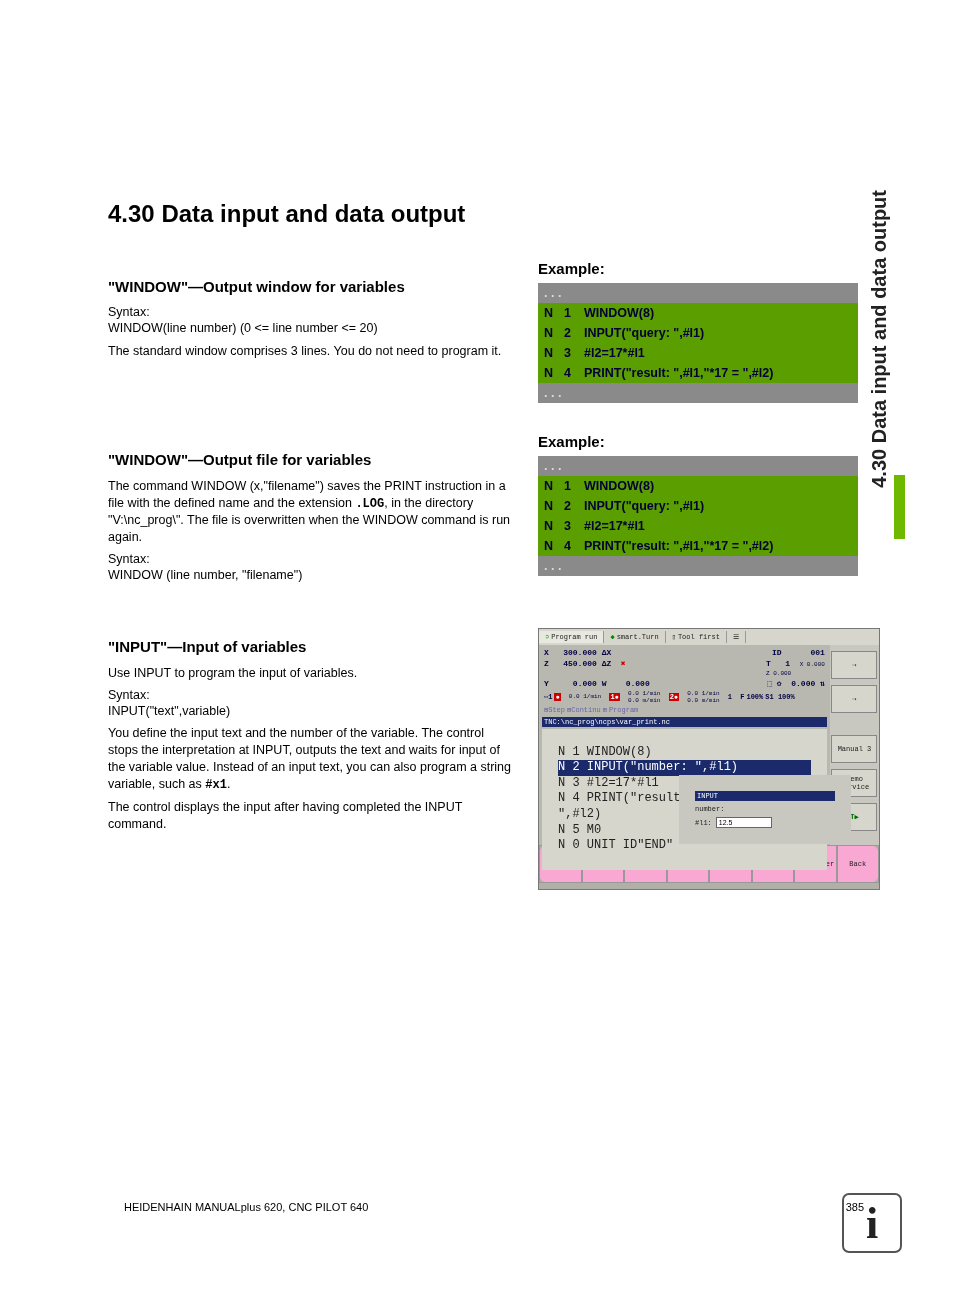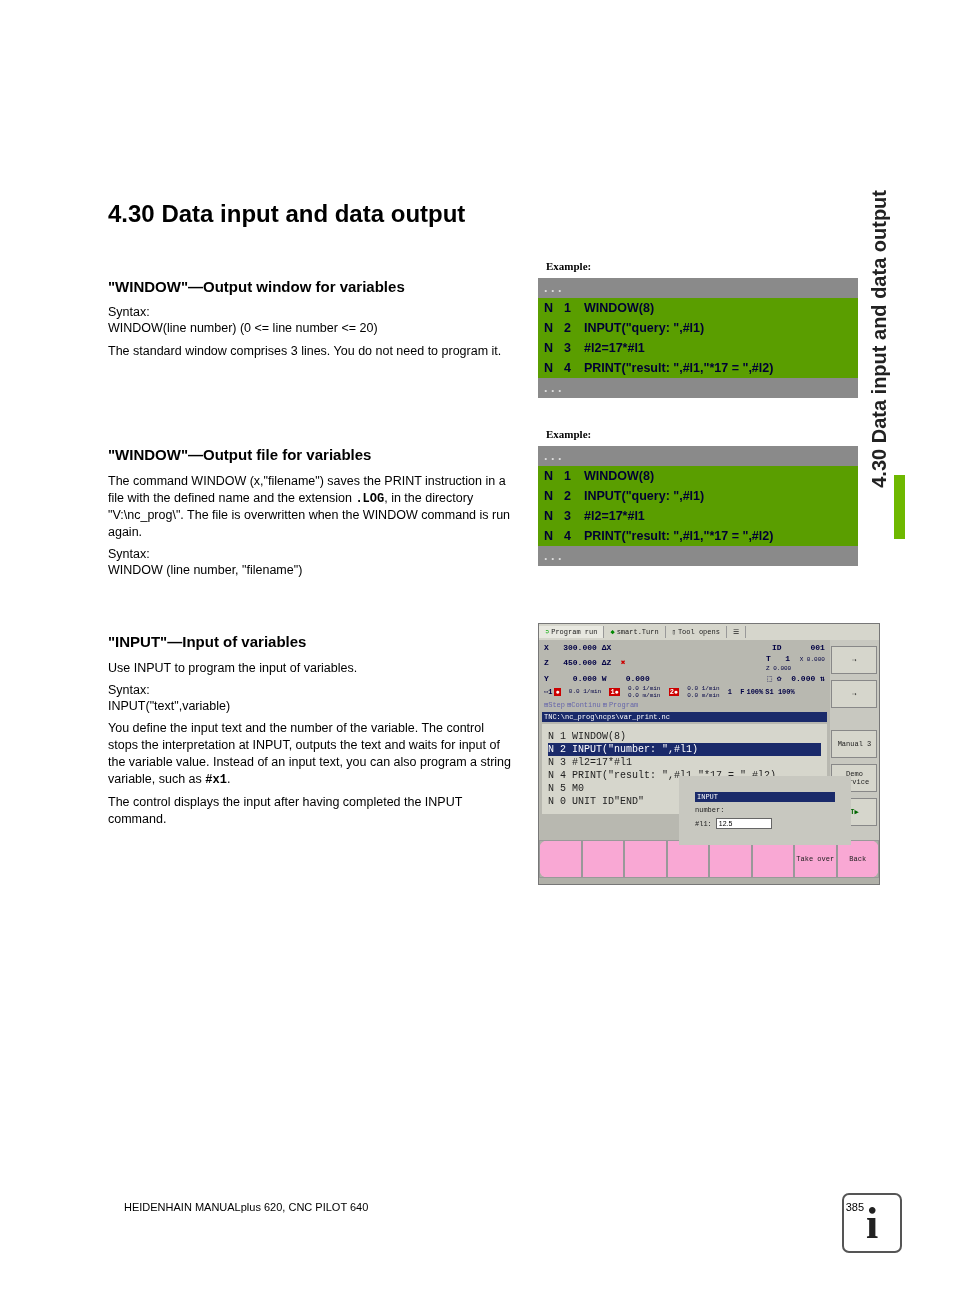--- a/index.html
+++ b/index.html
@@ -41,24 +41,23 @@
     font-size: 12px;
     font-weight: bold;
   }
   .two-col {
     display: flex;
     gap: 22px;
   }
   .lcol { width: 408px; }
   .rcol { width: 320px; }
   .example-label {
-    font-size: 11px;
-    font-weight: bold;
-    margin: 6px 0 6px 8px;
-    font-family: Liberation Serif, serif;
+    font-size: 15px;
+    font-weight: bold;
+    margin: 6px 0 6px 0;
   }
   .code-block {
     width: 320px;
   }
   .code-line {
     display: flex;
     padding: 3px 6px;
     font-family: Arial, sans-serif;
     font-size: 12.5px;
     font-weight: bold;
@@ -150,30 +149,30 @@
   .ss-tab { padding: 2px 6px; border-right: 1px solid #999; display:flex; align-items:center; gap:2px;}
   .ss-tab.first { background:#e8e8e0; }
   .ss-body {
     display: flex;
     height: 200px;
   }
   .ss-left { width: 290px; padding: 2px 3px; background: #b8b8b0; position:relative;}
   .ss-right { width: 50px; background: #c8c8c0; display:flex; flex-direction:column; align-items:center; gap:6px; padding-top:6px;}
   .ss-coords div { color:#004; font-weight:bold;}
   .ss-bluebar { background:#1a2a6a; color:#fff; padding:1px 2px; margin:2px 0; font-size:7px;}
-  .ss-prog { background:#d6d6cc; padding:6px; font-size:10px; line-height:1.3;}
+  .ss-prog { background:#d6d6cc; padding:16px; font-size:12px; line-height:1.3;}
   .ss-prog .hl { background:#1a2a6a; color:#fff; }
-  .ss-input-box { background:#c8c8c0; padding:16px; margin-top:6px; font-size:7px; position:absolute; left:140px; top:130px; width:140px;}
+  .ss-input-box { background:#c8c8c0; padding:16px; font-size:7px; position:absolute; left:140px; top:130px; width:140px;}
   .ss-input-box .hdr { background:#1a2a6a; color:#fff; padding:1px 2px; }
   .ss-input-box input { width:50px; font-size:7px; background:#fff; border:1px solid #666; margin-left:4px;}
   .ss-btn { background:#d6d6cc; border:1px solid #888; height:26px; width:44px; display:flex; align-items:center; justify-content:center; font-size:7px; text-align:center;}
   .ss-btn.play { color:#060; font-weight:bold;}
   .ss-bottom { display:flex; height:38px; background:#f9a8d4;border-radius:9px;}
   .ss-bottom div { flex:1; border:1px solid #999; display:flex; align-items:center; justify-content:center; font-size:7px;}
-  .ss-row { display:flex; justify-content:space-between; padding:1px 2px; font-size:8px; font-weight:bold; color:#223;align-items:center;}
+  .ss-row { display:flex; justify-content:space-between; padding:1px 2px; font-size:8px; font-weight:bold; color:#223;}
   .ss-iconrow { display:flex; gap:2px; padding:1px 2px; font-size:7px; align-items:center;}
   .red { background:#c00; color:#fff; padding:0 1px;}
   .ss-small { font-size:6px; font-weight:normal; }
 </style>
 </head>
 <body>
 
 <div class="page">
 
   <div class="side-tab">
@@ -283,21 +282,21 @@
           <div class="ss-tab first">
               <span style="color:#0a0">➲</span>
               <span>Program run</span>
             </div>
           <div class="ss-tab">
               <span style="color:#080">◆</span>
               <span>smart.Turn</span>
             </div>
           <div class="ss-tab">
               <span>▯</span>
-              <span>Tool opens</span>
+              <span>Tool first</span>
             </div>
           <div class="ss-tab">☰</div>
         </div>
         <div class="ss-body">
           <div class="ss-left">
             <div class="ss-coords">
               <div class="ss-row">
                   <span><span>X</span>&nbsp;&nbsp;&nbsp;<span>300.000</span> <span>ΔX</span></span>
                   <span><span>ID</span>&nbsp;&nbsp;&nbsp;&nbsp;&nbsp;&nbsp;<span>001</span></span>
                 </div>

